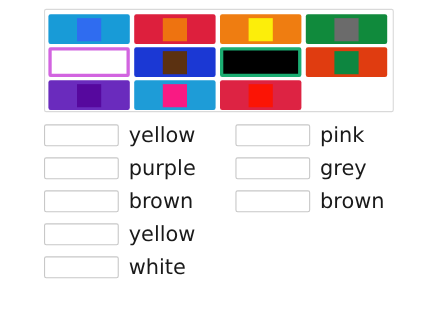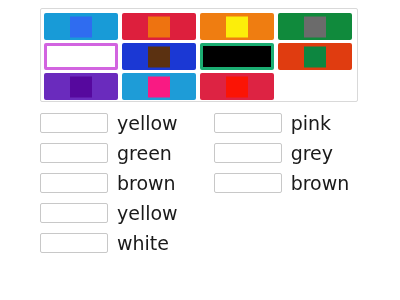--- a/index.html
+++ b/index.html
@@ -141,21 +141,21 @@
   </div>
 
 <div id="answers">
   <div class="answer-col">
       <div class="answer-row">
         <input type="text" class="answer-box" placeholder="" value="" style="">
         <span class="answer-label">yellow</span>
       </div>
       <div class="answer-row">
         <input type="text" class="answer-box" placeholder="" value="" style="">
-        <span class="answer-label">green</span>
+        <span class="answer-label">purple</span>
       </div>
       <div class="answer-row">
         <input type="text" class="answer-box" placeholder="" value="" style="">
         <span class="answer-label">brown</span>
       </div>
       <div class="answer-row">
         <input type="text" class="answer-box" placeholder="" value="" style="">
         <span class="answer-label">yellow</span>
       </div>
       <div class="answer-row">

